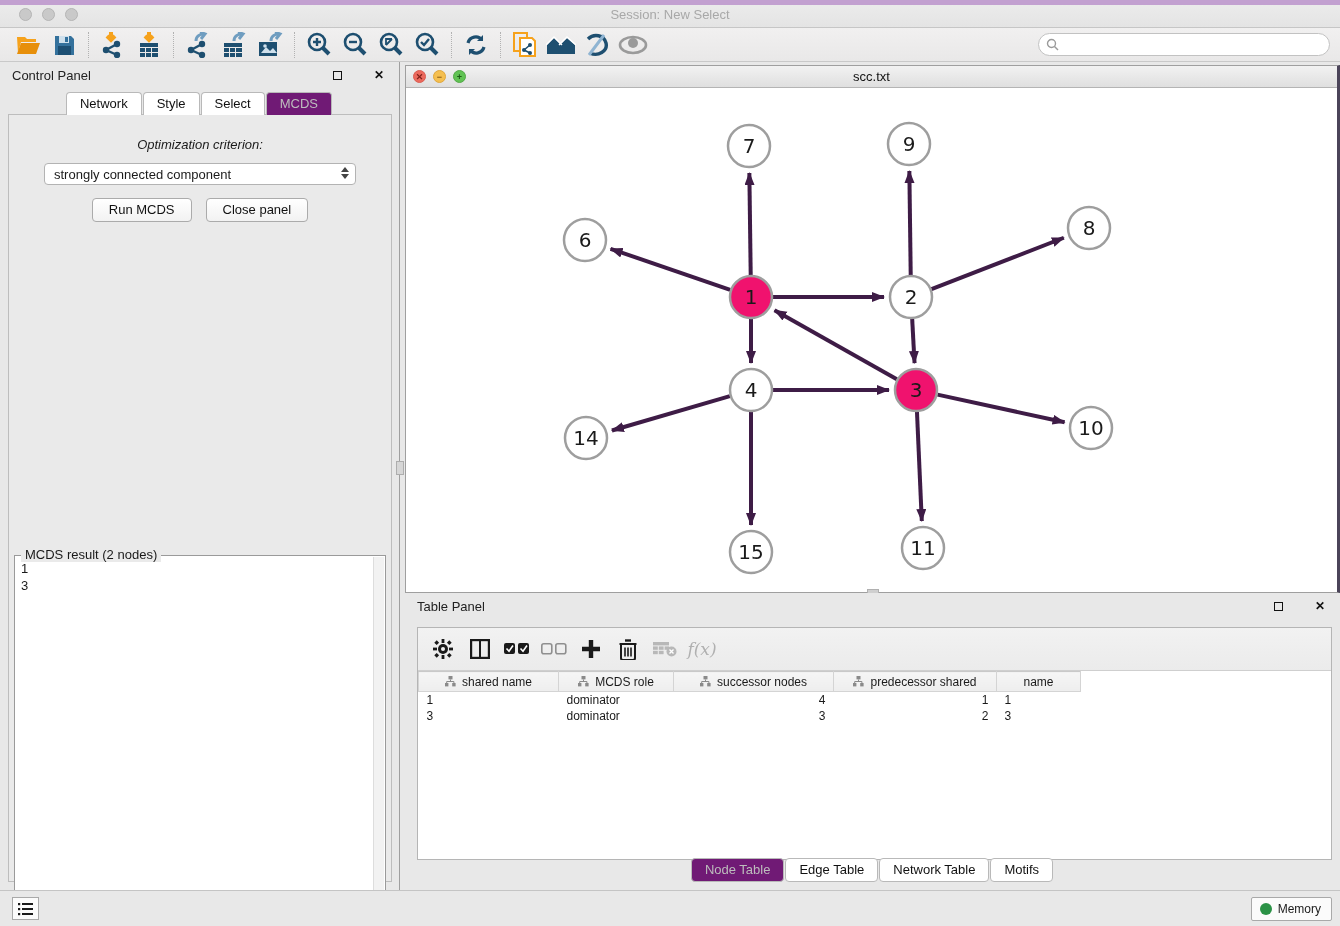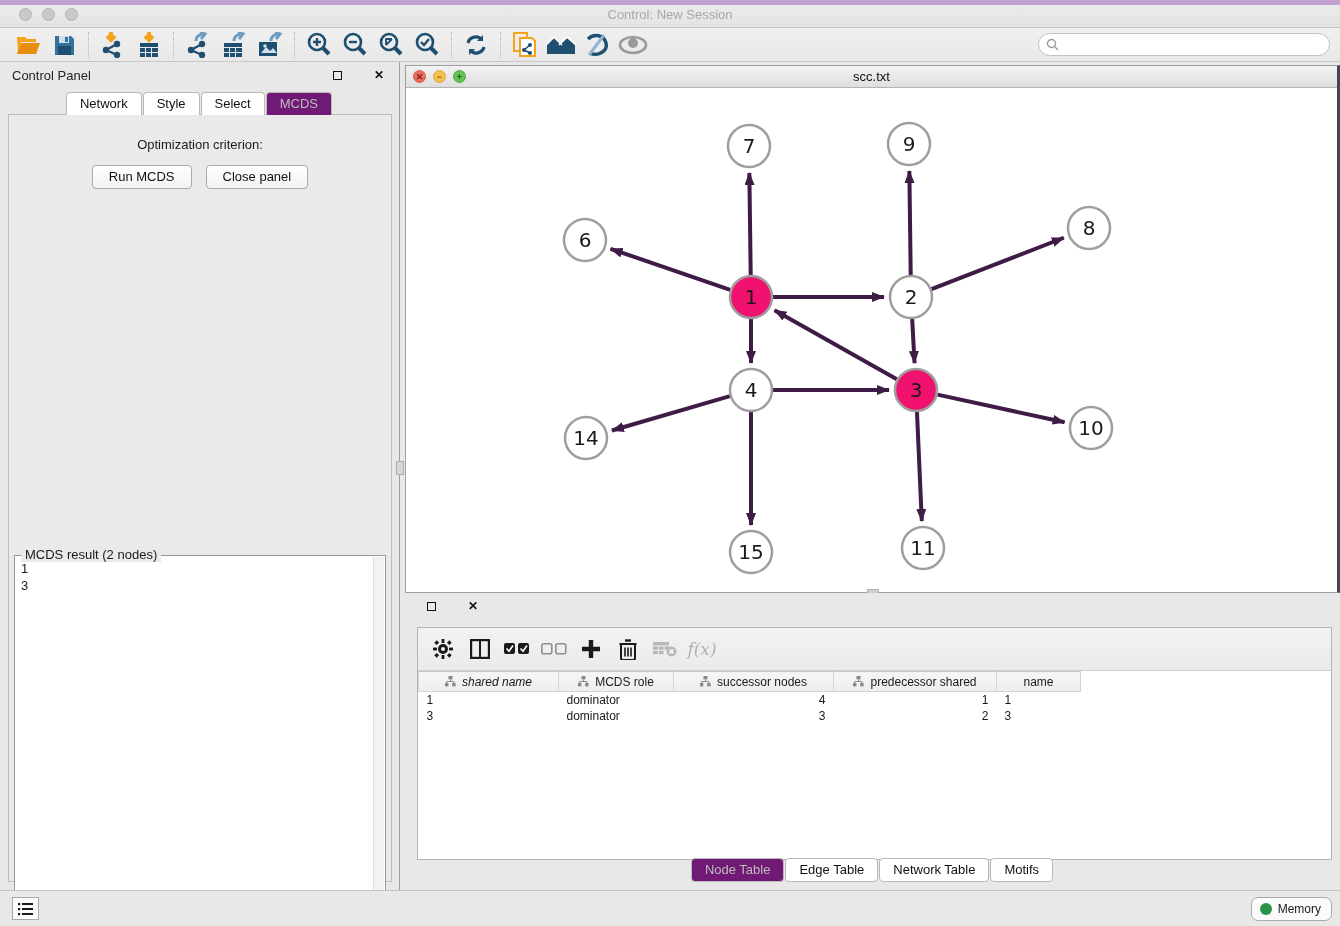--- a/index.html
+++ b/index.html
@@ -29,21 +29,21 @@
   .dock-title { flex:1; font-size:13px; color:#222; }
   .dock-btn { width:16px; height:16px; margin-left:6px; display:flex; align-items:center; justify-content:center; font-weight:bold; color:#111; font-size:12px; }
   .float-glyph { width:9px; height:9px; border:1.6px solid #111; display:inline-block; }
 
   .cp-tabs { position:absolute; left:0; top:30px; width:100%; display:flex; justify-content:center; z-index:2; }
   .tabbtn { padding:3px 13px 4px; background:#fff; border:1px solid #b9b9b9; border-bottom:none;
     font-size:13px; border-radius:4px 4px 0 0; margin-right:1px; color:#111; }
   .tabbtn.sel { background:#701a75; color:#bdbdbd; }
   .cp-body { position:absolute; left:8px; top:52px; width:384px; height:768px; border:1px solid #bdbdbd; background:#eaeaea; }
 
-  .opt-label { text-align:center; margin-top:22px; font-size:13px; }
+  .opt-label { text-align:center; margin-top:22px; font-size:13px;font-style:italic; }
   .criterion { position:relative; margin:11px auto 0; width:312px; height:22px; background:#fff; border:1px solid #b3b3b3; border-radius:4px;
     display:flex; align-items:center; padding-left:9px; font-size:13px; }
   .stepper { position:absolute; right:6px; top:3px; display:flex; flex-direction:column; gap:2px; }
   .stepper i { width:0; height:0; border-left:4px solid transparent; border-right:4px solid transparent; }
   .stepper .up { border-bottom:5px solid #444; }
   .stepper .dn { border-top:5px solid #444; }
   .btn-row { display:flex; justify-content:center; gap:14px; margin-top:13px; }
   .macbtn { background:linear-gradient(#ffffff,#f2f2f2); border:1px solid #ababab; border-radius:4px;
     padding:3px 16px 4px; font-size:13px; color:#111; }
 
@@ -78,36 +78,36 @@
   .th-inner { display:flex; align-items:center; justify-content:center; gap:6px; }
   .tbl td { height:16px; padding:0 8px; white-space:nowrap; font-size:12px; }
   .al { text-align:left; } .ar { text-align:right; }
 
   .tp-tabs { position:absolute; left:0; bottom:8px; width:100%; display:flex; justify-content:center; }
 
   
   .statusbar { position:absolute; left:0; top:890px; width:1340px; height:36px; background:#e8e8e8; border-top:1px solid #c4c4c4; }
   .list-btn { position:absolute; left:12px; top:6px; width:27px; height:23px; background:#fbfbfb; border:1px solid #a9a9a9;
     display:flex; align-items:center; justify-content:center; }
-  .memory-btn { position:absolute; right:8px; top:6px; height:24px; background:#fbfbfb; border:1px solid #a9a9a9; border-radius:7px;
+  .memory-btn { position:absolute; right:8px; top:6px; height:24px; background:#fbfbfb; border:1px solid #a9a9a9; border-radius:2px;
     display:flex; align-items:center; gap:6px; padding:0 10px 0 8px; font-size:12px; }
   .mem-dot { width:12px; height:12px; border-radius:50%; background:#2b9246; }
 
   .fx { font-family:"DejaVu Serif", serif; font-style:italic; font-size:17px; color:#b0b0b0; }
   svg { display:block; }
 </style>
 </head>
 <body>
 
 <div class="titlebar">
   <div class="toptint"></div>
   <span class="tl-dot" style="left:19px"></span>
   <span class="tl-dot" style="left:42px"></span>
   <span class="tl-dot" style="left:65px"></span>
-  <div class="win-title">Control: New Session</div>
+  <div class="win-title">Session: New Select</div>
 </div>
 
 <div class="toolbar">
   <span class="toolbtn">
       <span>
     <svg width="26" height="22" viewBox="0 0 26 22">
           <path d="M2 3h8l2 2h9v3H6l-3 11z" fill="#f6a21c"></path>
           <path d="M6 9h19l-4 11H2z" fill="#e78f0a"></path>
         </svg>
       </span>
@@ -296,20 +296,27 @@
       </span>
   </div>
   <div class="cp-tabs">
     <span class="tabbtn">Network</span>
     <span class="tabbtn">Style</span>
     <span class="tabbtn">Select</span>
     <span class="tabbtn sel">MCDS</span>
   </div>
   <div class="cp-body">
     <div class="opt-label">Optimization criterion:</div>
+    <div class="criterion">
+      <span>strongly connected component</span>
+      <span class="stepper">
+          <i class="up"></i>
+          <i class="dn"></i>
+        </span>
+    </div>
     <div class="btn-row">
       <button class="macbtn">Run MCDS</button>
       <button class="macbtn">Close panel</button>
     </div>
     <div class="result-group">
       <span class="result-title">MCDS result (2 nodes)</span>
       <div class="result-text">1
 3</div>
       <div class="result-scroll"></div>
     </div>
@@ -392,20 +399,21 @@
           <circle cx="517" cy="460" r="21" fill="#ffffff" stroke="#9e9e9e" stroke-width="2.5"></circle>
           <text x="517" y="467" text-anchor="middle" font-size="20" fill="#1a1a1a" font-family="DejaVu Sans, sans-serif">11</text>
         </g>
       </svg>
   </div>
   <div class="hsplit-handle"></div>
 </div>
 
 <div class="table-panel">
   <div class="dock-head">
+    <span class="dock-title">Table Panel</span>
     <span class="dock-btn">
         <span class="float-glyph"></span>
       </span>
     <span class="dock-btn">
         <span>✕</span>
       </span>
   </div>
   <div class="tp-box">
     <div class="tp-toolbar">
       <span class="toolbtn">
@@ -485,21 +493,21 @@
             </svg>
           </span>
         </span>
       <span class="toolbtn">
           <span class="fx">f(x)</span>
         </span>
     </div>
     <table class="tbl">
       <thead>
           <tr id="tbl-head">
-            <th style="width: 140px; font-style: italic;">
+            <th style="width: 140px;">
               <span class="th-inner">
                 <span>
                   <svg width="11" height="11" viewBox="0 0 11 11">
                     <g fill="#8a8a8a">
                       <rect x="3.5" y="0" width="4" height="3.4"></rect>
                       <rect x="0" y="7" width="3.4" height="3.4"></rect>
                       <rect x="7.2" y="7" width="3.4" height="3.4"></rect>
                     </g>
                     <path d="M5.5 3.5v2M1.7 7V5.5h7.2V7" stroke="#8a8a8a" fill="none"></path>
                   </svg>

